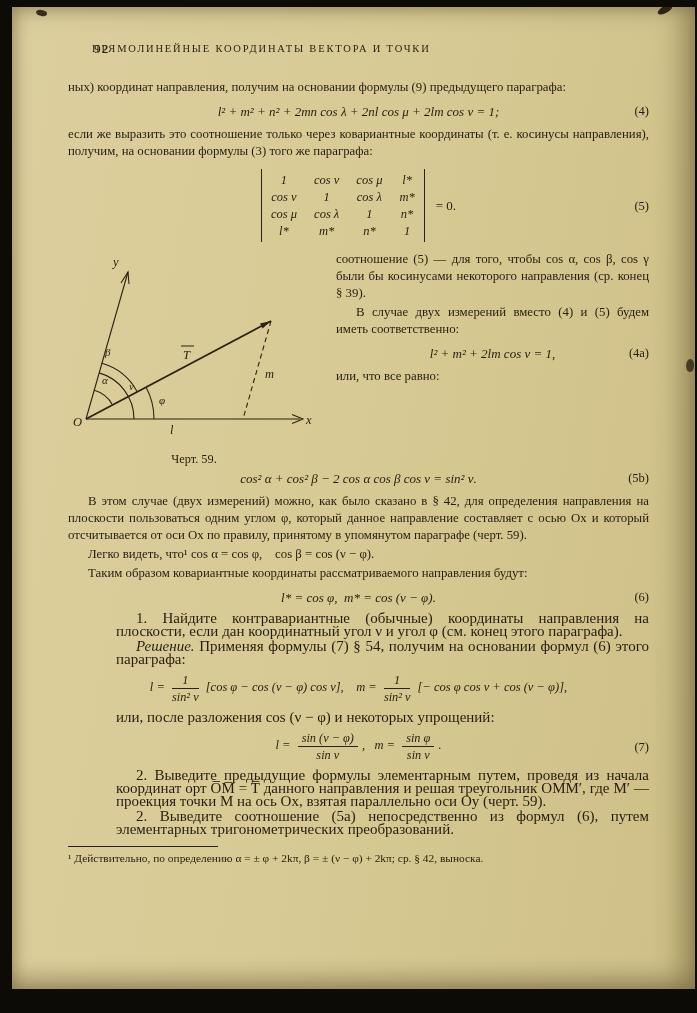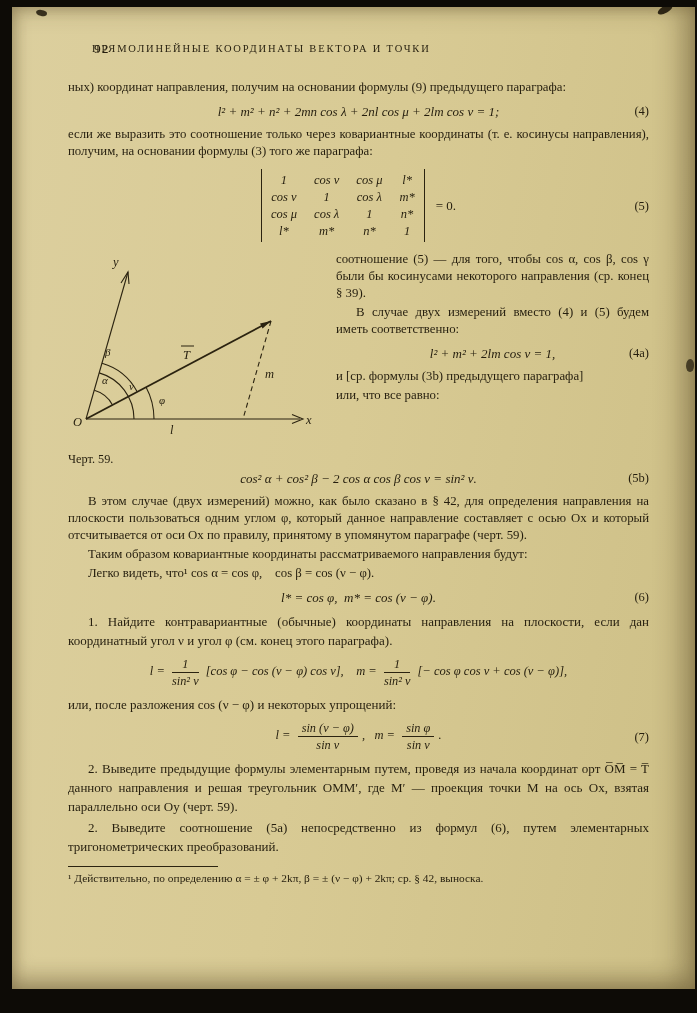--- a/index.html
+++ b/index.html
@@ -18,35 +18,35 @@
     padding:36px 46px 0 56px;
     overflow:hidden;
   }
 
   .running-head { position:relative; height:16px; margin-bottom:20px; }
   .pagenum { position:absolute; left:26px; top:-2px; font-size:13.5px; letter-spacing:1px; }
   .rtitle  { display:block; text-align:left; font-size:10.5px; letter-spacing:1.8px; padding-left:24px; white-space:nowrap; }
 
   p { font-size:12.8px; line-height:17px; text-align:justify; margin-bottom:2px; }
   p.ind { text-indent:20px; }
-  p.small { font-size:13px; line-height:19px; }
+  p.small { font-size:15px; line-height:13px;margin-left:48px; }
   .ital { font-style:italic; }
 
   .formula { position:relative; text-align:center; margin:6px 0;font-family:Liberation Serif, serif; }
   .math { font-style:italic; font-size:13px; }
   .tag { position:absolute; right:0; top:50%; transform:translateY(-50%); font-style:normal; font-size:12.5px; }
 
   .det-line { position:relative; display:flex; justify-content:center; align-items:center; margin:9px 0; }
   .det { display:inline-block; border-left:1.3px solid #2b2310; border-right:1.3px solid #2b2310; padding:3px 9px; }
   .det-grid { display:grid; grid-template-columns:repeat(4,auto); column-gap:17px; row-gap:1px; }
   .det-grid .math { font-size:12.5px; text-align:center; line-height:16px; }
   .deteq { margin-left:11px; font-size:13px; }
 
   figure.fig { float:left; width:252px; margin:2px 16px 2px 0; text-align:center; }
-  figcaption { font-size:12.3px; margin-top:1px; text-align:left; }
+  figcaption { font-size:12.3px; margin-top:1px; text-align:center; }
   svg text { font-family:"Liberation Serif","DejaVu Serif",serif; }
 
   .clear { clear:both; }
 
   .ex-head { text-align:center; font-weight:bold; font-size:12.6px; margin:11px 0 7px; }
 
   .frac { display:inline-block; vertical-align:middle; text-align:center; margin:0 4px;
           font-style:italic; font-size:12.3px; line-height:14px; }
   .frac .num { display:block; border-bottom:1px solid #2b2310; padding:0 4px 1px; }
   .frac .den { display:block; padding-top:1px; }
@@ -144,42 +144,42 @@
     </figure>
 
     <p>соотношение (5) — для того, чтобы cos α, cos β, cos γ были бы косинусами некоторого направления (ср. конец § 39).</p>
     <p class="ind">В случае двух измерений вместо (4) и (5) будем иметь соответственно:</p>
 
     <div class="formula">
       <span class="math">l² + m² + 2lm cos ν = 1,</span>
       <span class="tag">(4a)</span>
     </div>
 
-    <p>и [ср. формулы (3b) предыдущего параграфа]</p>
 
 
     <p>или, что все равно:</p>
 
     <div class="formula clear">
       <span class="math">cos² α + cos² β − 2 cos α cos β cos ν = sin² ν.</span>
       <span class="tag">(5b)</span>
     </div>
 
     <p class="ind">В этом случае (двух измерений) можно, как было сказано в § 42, для определения направления на плоскости пользоваться одним углом φ, который данное направление составляет с осью Ox и который отсчитывается от оси Ox по правилу, принятому в упомянутом параграфе (черт. 59).</p>
+    <p class="ind">Легко видеть, что¹ cos α = cos φ, cos β = cos (ν − φ).</p>
     <p class="ind">Таким образом ковариантные координаты рассматриваемого направления будут:</p>
-    <p class="ind">Легко видеть, что¹ cos α = cos φ, cos β = cos (ν − φ).</p>
 
     <div class="formula">
       <span class="math">l* = cos φ, m* = cos (ν − φ).</span>
       <span class="tag">(6)</span>
     </div>
 
 
     <p class="small ind">1. Найдите контравариантные (обычные) координаты направления на плоскости, если дан координатный угол ν и угол φ (см. конец этого параграфа).</p>
 
+    <p class="small ind"><span class="ital">Решение.</span><span> Применяя формулы (7) § 54, получим на основании формул (6) этого параграфа:</span></p>
 
     <div class="fline">
       <span class="fpart">l =</span>
       <span class="frac"><span class="num">1</span><span class="den">sin² ν</span></span>
       <span class="fpart">[cos φ − cos (ν − φ) cos ν],</span>
       &nbsp;&nbsp;
       <span class="fpart">m =</span>
       <span class="frac"><span class="num">1</span><span class="den">sin² ν</span></span>
       <span class="fpart">[− cos φ cos ν + cos (ν − φ)],</span>
     </div>

